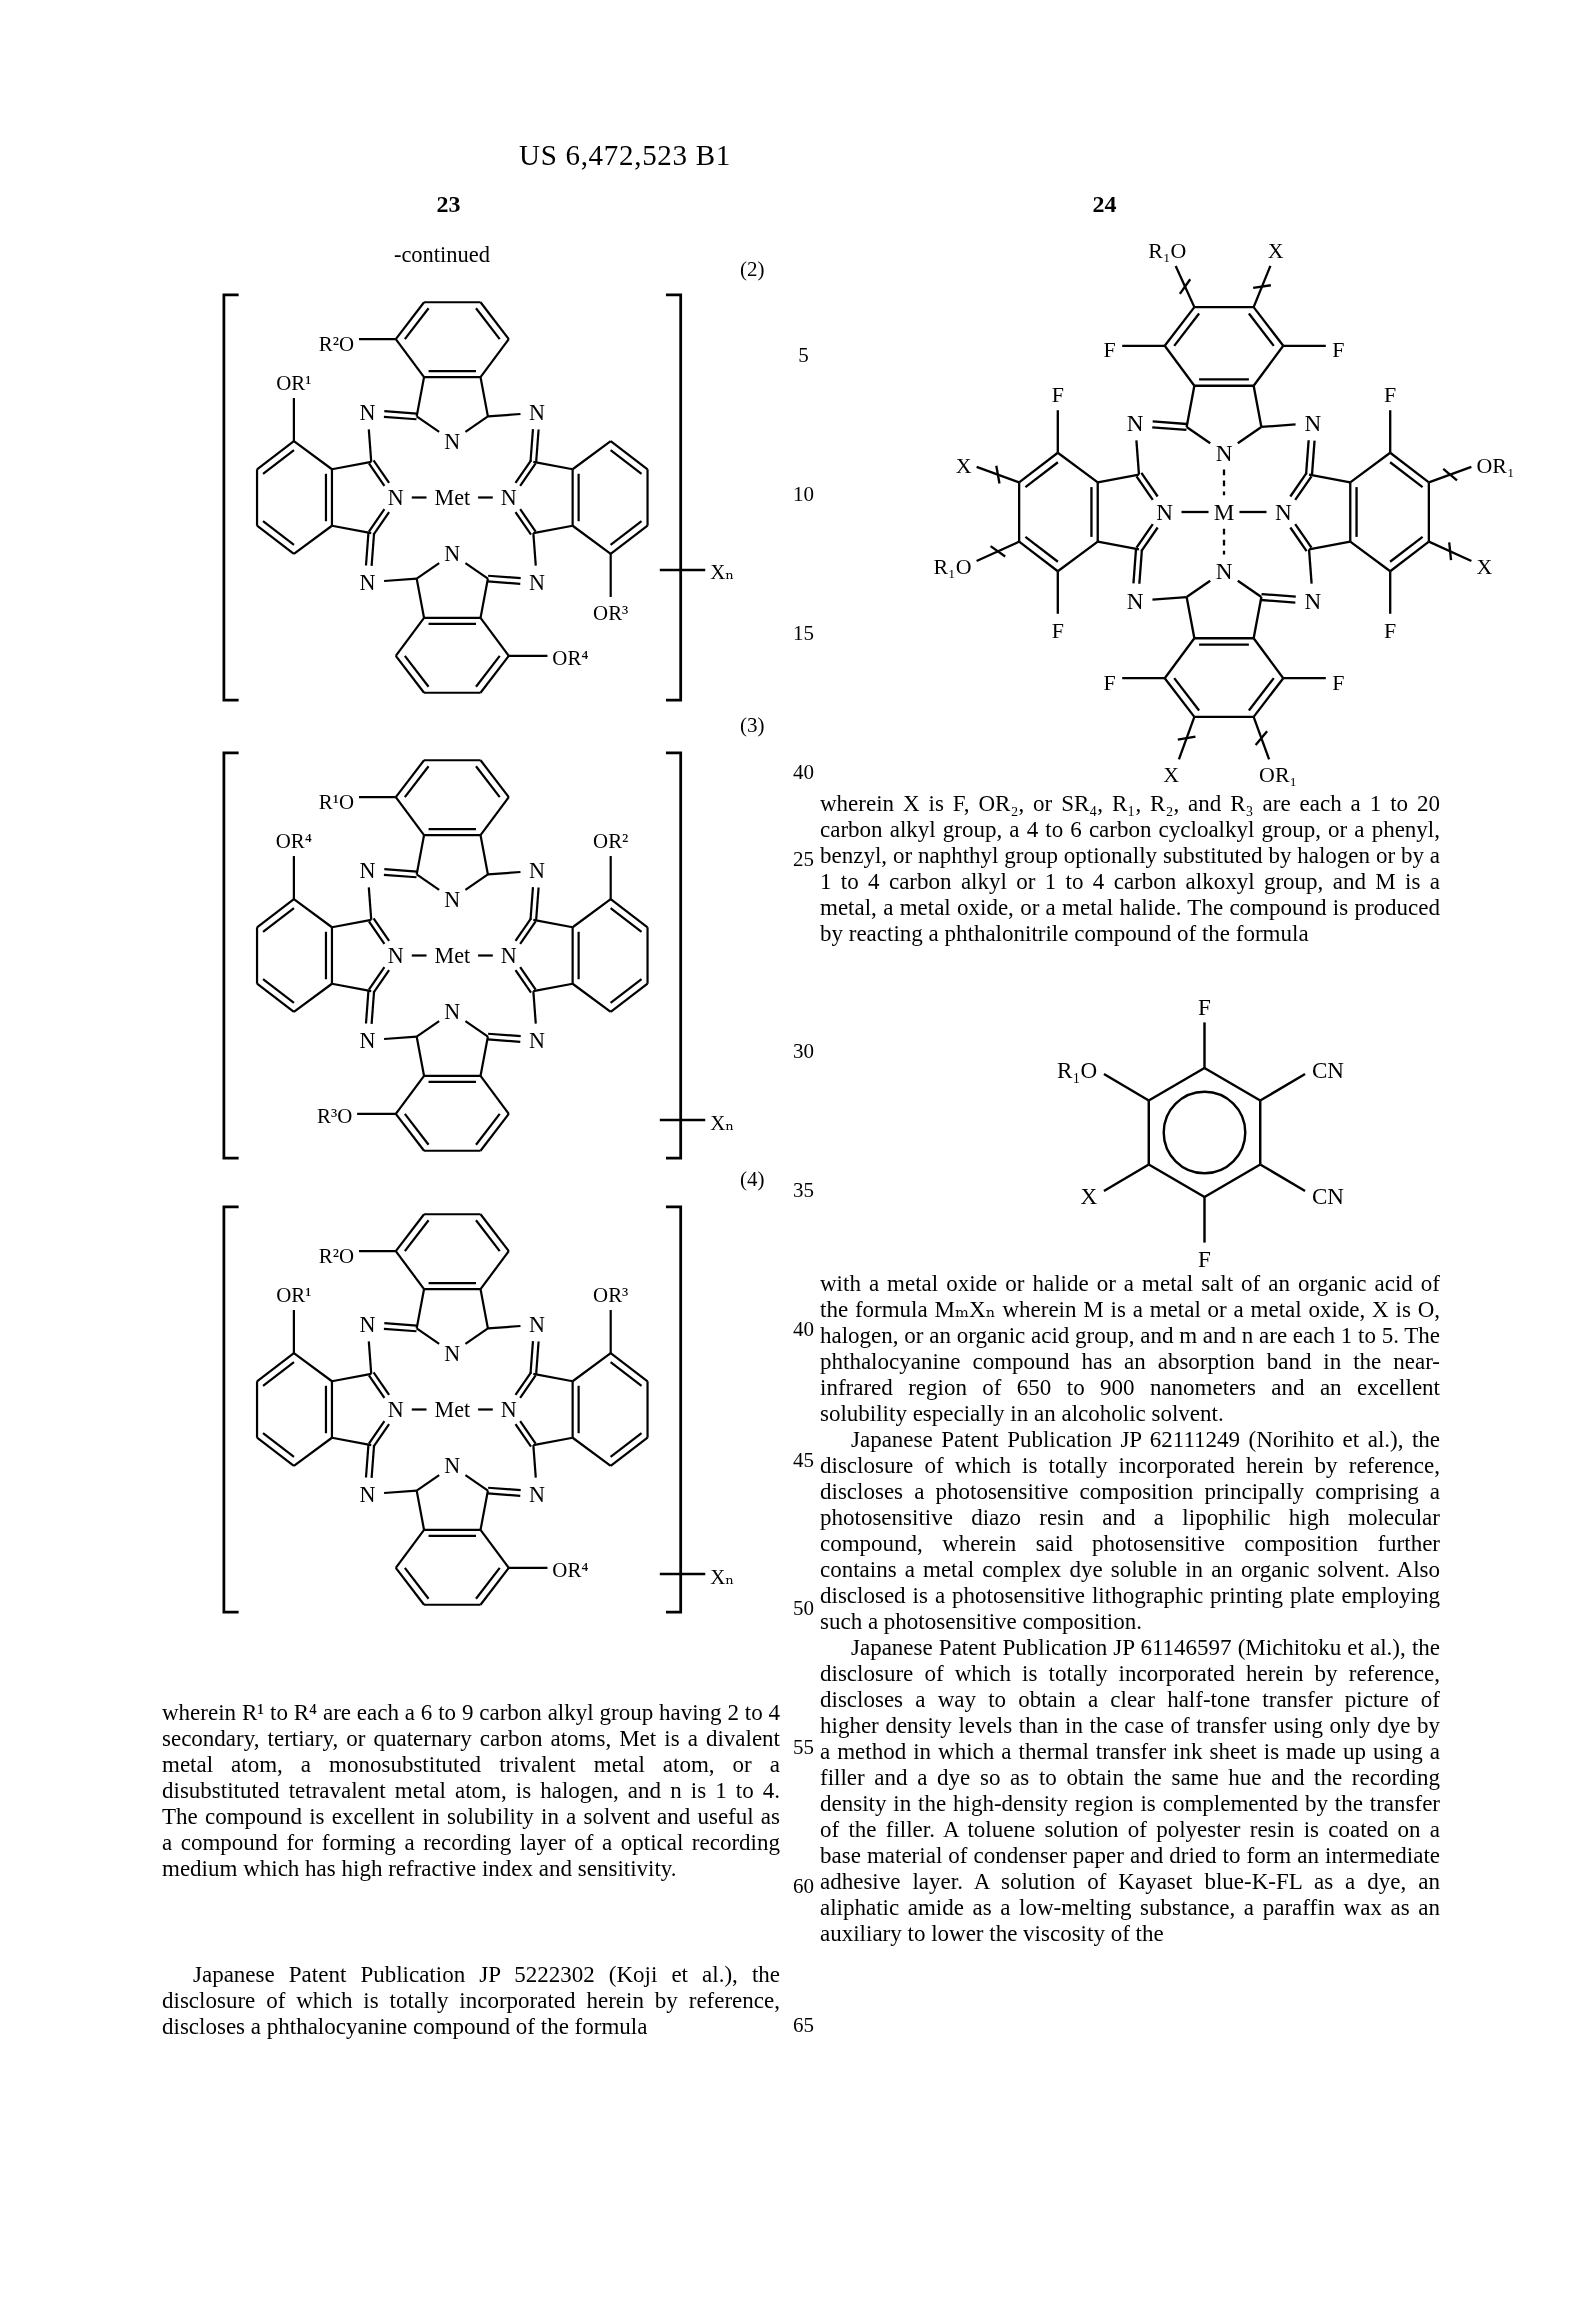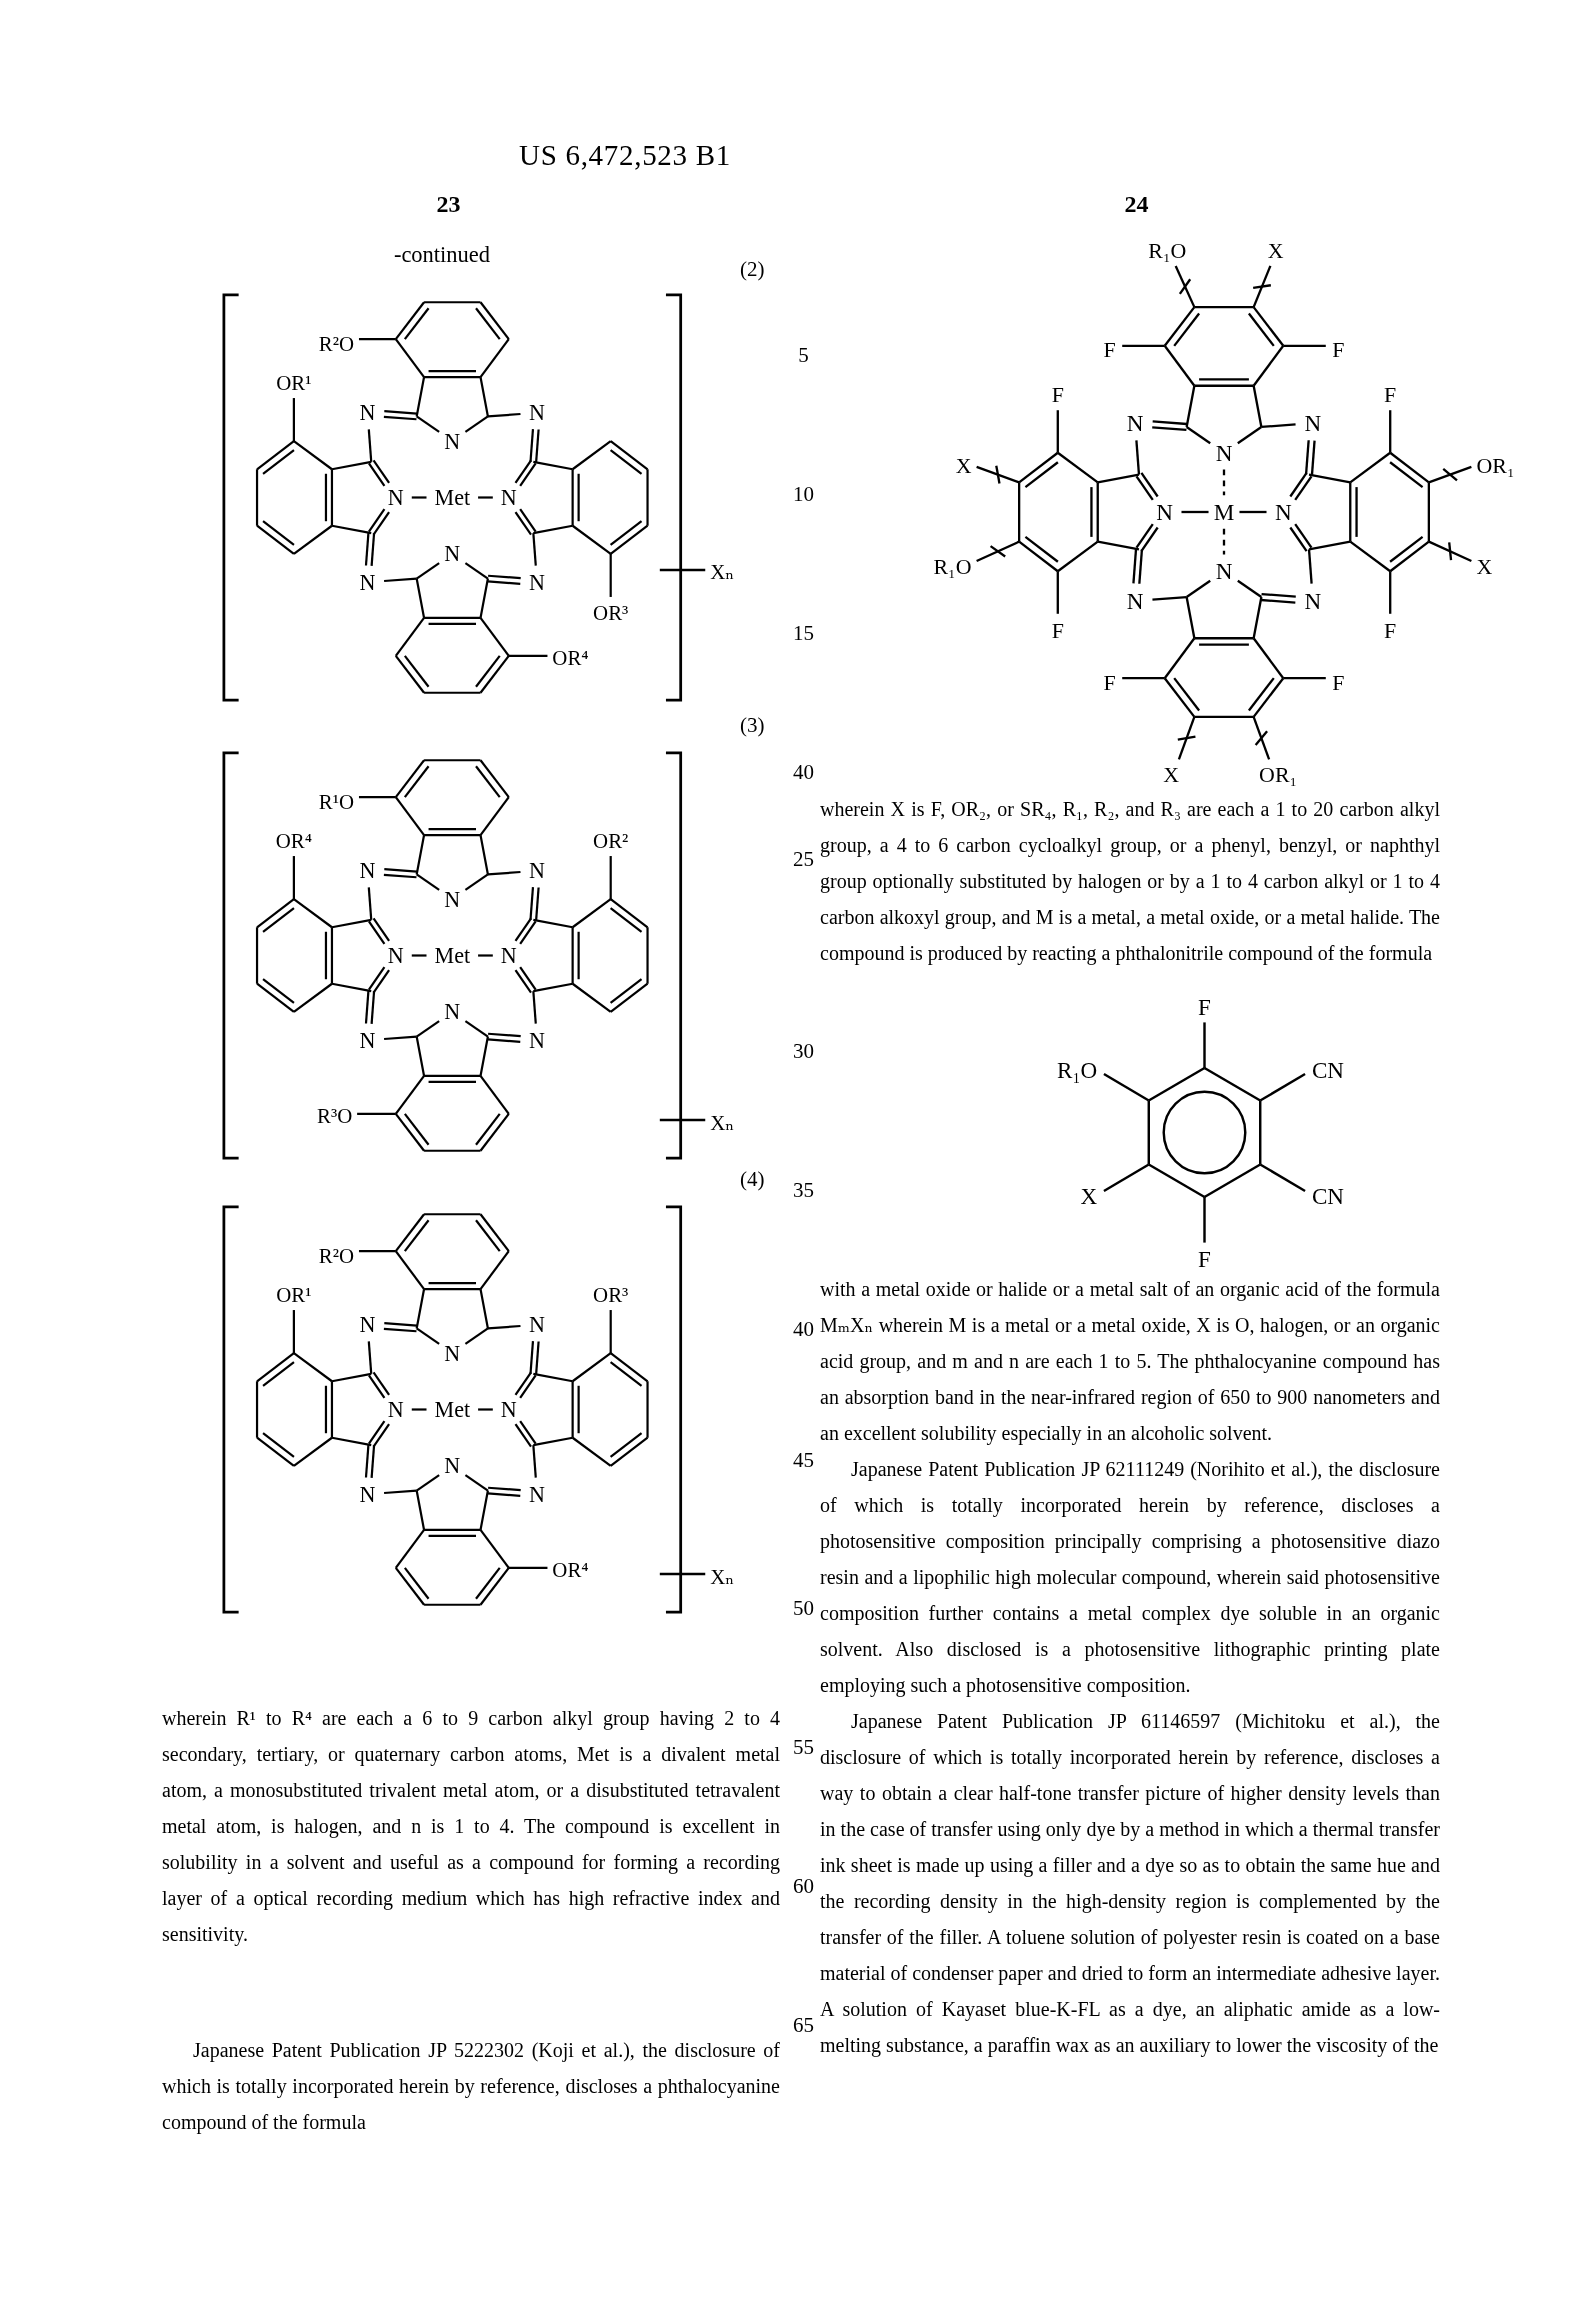--- a/index.html
+++ b/index.html
@@ -3,28 +3,28 @@
 <meta charset="utf-8">
 <style>
   html,body{margin:0;padding:0;background:#888;}
   #page{position:relative;width:1578px;height:2319px;background:#ffffff;
         font-family:"Liberation Serif","DejaVu Serif",serif;color:#000;overflow:hidden;}
   svg text{font-family:"Liberation Serif","DejaVu Serif",serif;fill:#000;}
   .hdr{position:absolute;top:139px;left:0;width:1250px;text-align:center;
        font-size:29px;letter-spacing:0.7px;}
   .pg{position:absolute;top:191px;width:299px;text-align:center;
       font-size:24px;font-weight:bold;}
-  #pg23{left:299px;} #pg24{left:987px;}
+  #pg23{left:299px;} #pg24{left:955px;}
   .cont{position:absolute;top:242px;left:136px;width:612px;text-align:center;font-size:22.5px;}
   .ftag{position:absolute;font-size:21px;}
   #tag2{left:740px;top:257px;} #tag3{left:740px;top:713px;} #tag4{left:740px;top:1167px;}
   .struct{position:absolute;}
   #s2{left:176px;top:269px;} #s3{left:176px;top:727px;} #s4{left:176px;top:1181px;}
   #sm{left:918px;top:225px;} #sn{left:1021px;top:993px;}
-  .body{position:absolute;font-size:20px;line-height:36px;text-align:justify;
+  .body{position:absolute;font-size:23px;line-height:26px;text-align:justify;
         text-justify:inter-word;}
   .body p{margin:0;}
   .body p.ind{text-indent:31px;}
   #ltext{left:162px;top:1700px;width:618px;}
   #ltext p + p{margin-top:80px;}
   #rtextA{left:820px;top:791px;width:620px;}
   #rtextB{left:820px;top:1271px;width:620px;}
   .lnum{position:absolute;left:779px;width:49px;text-align:center;font-size:21px;}
 </style>
 </head>

